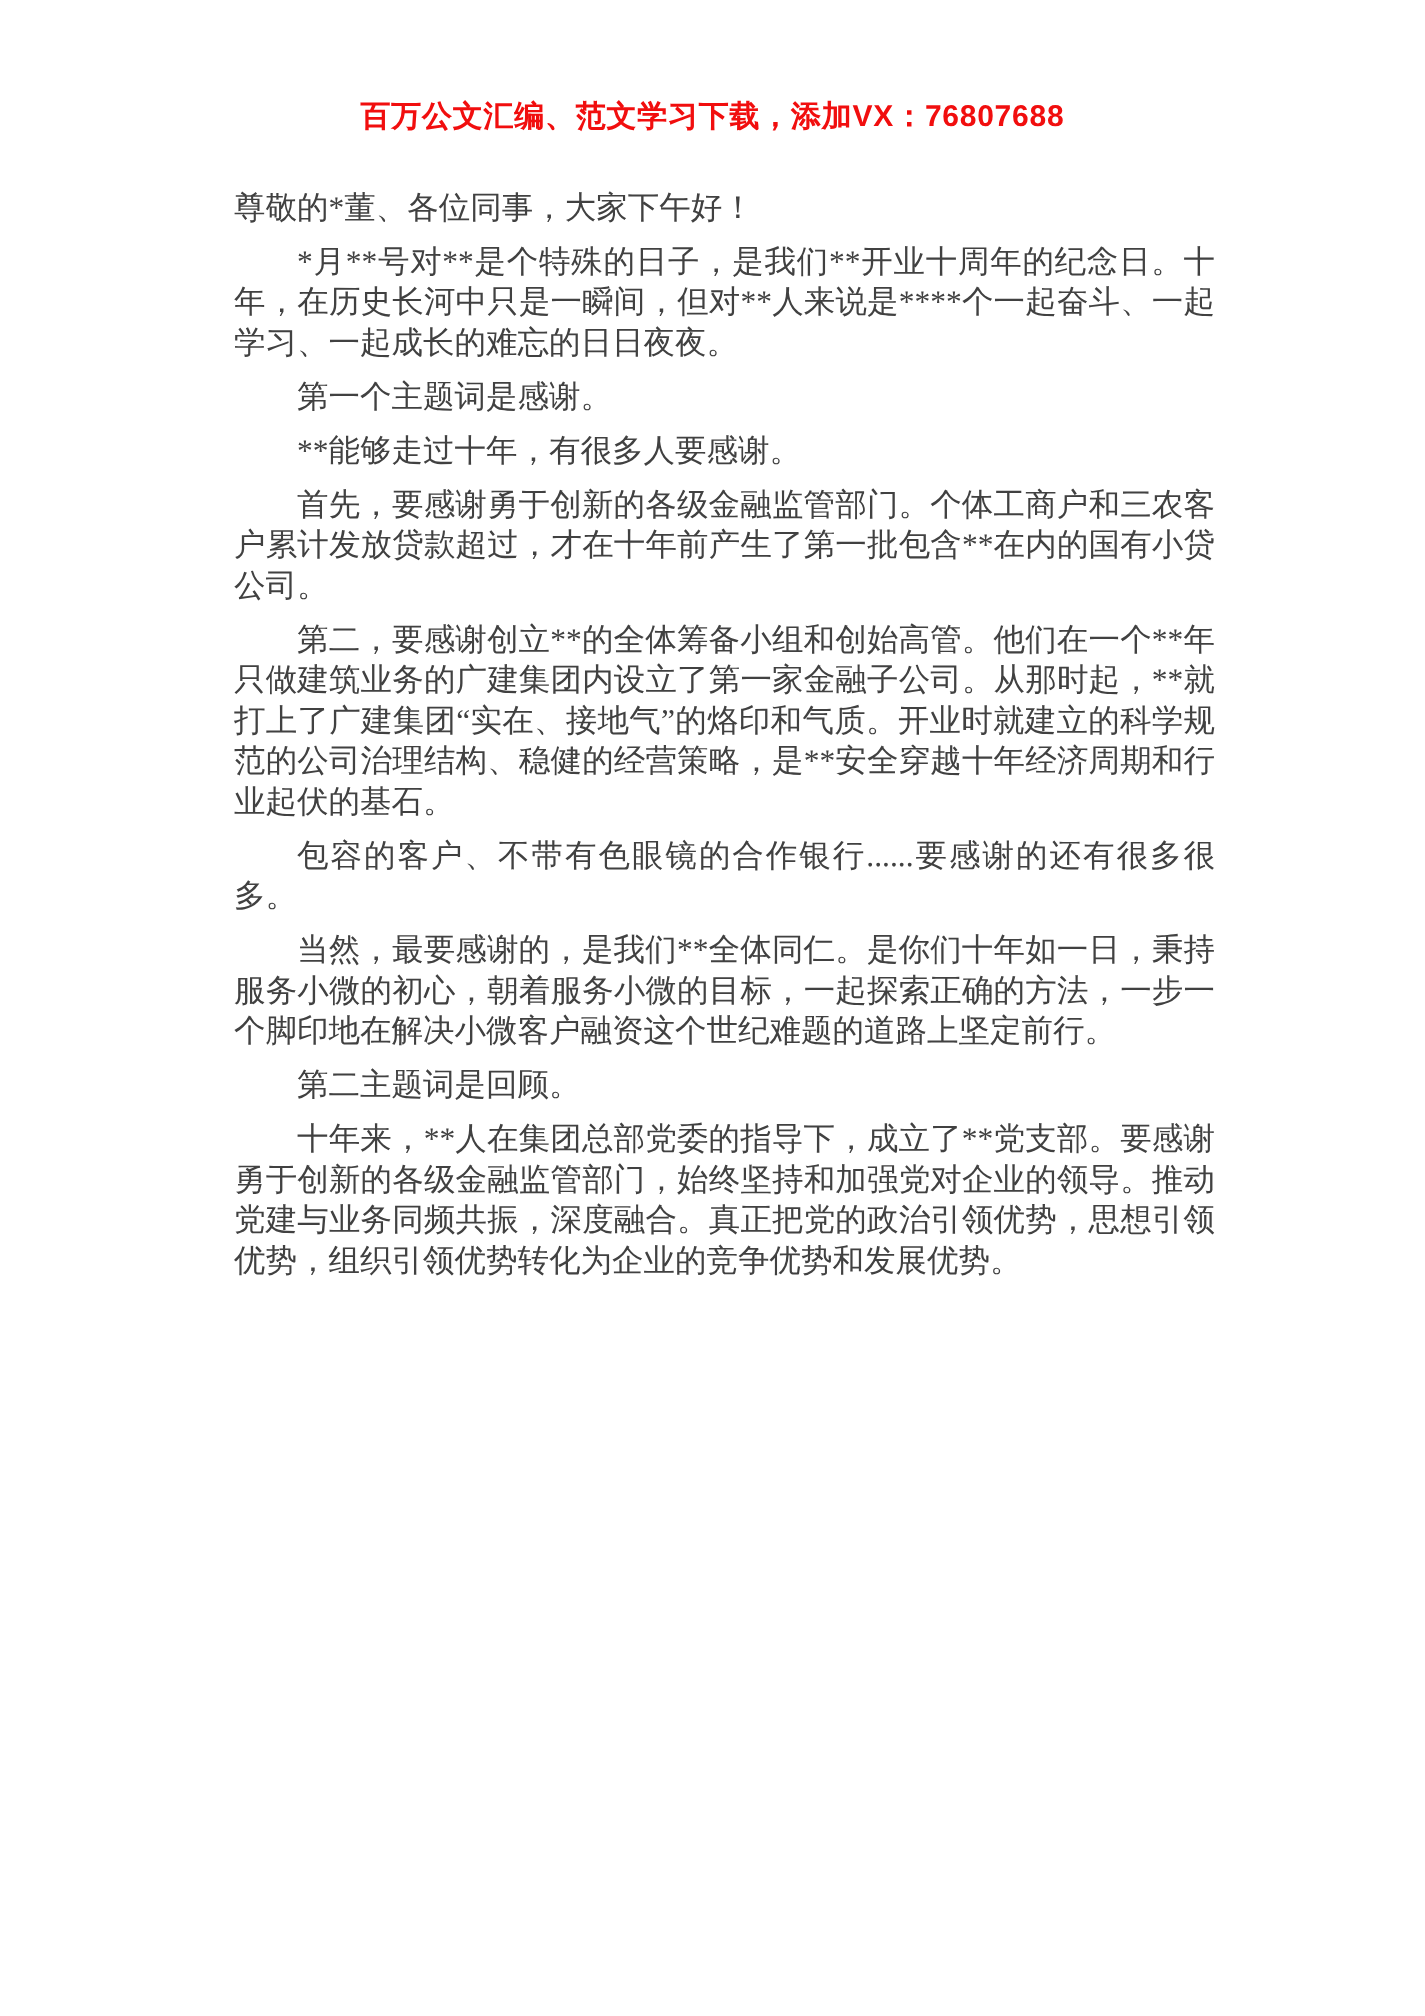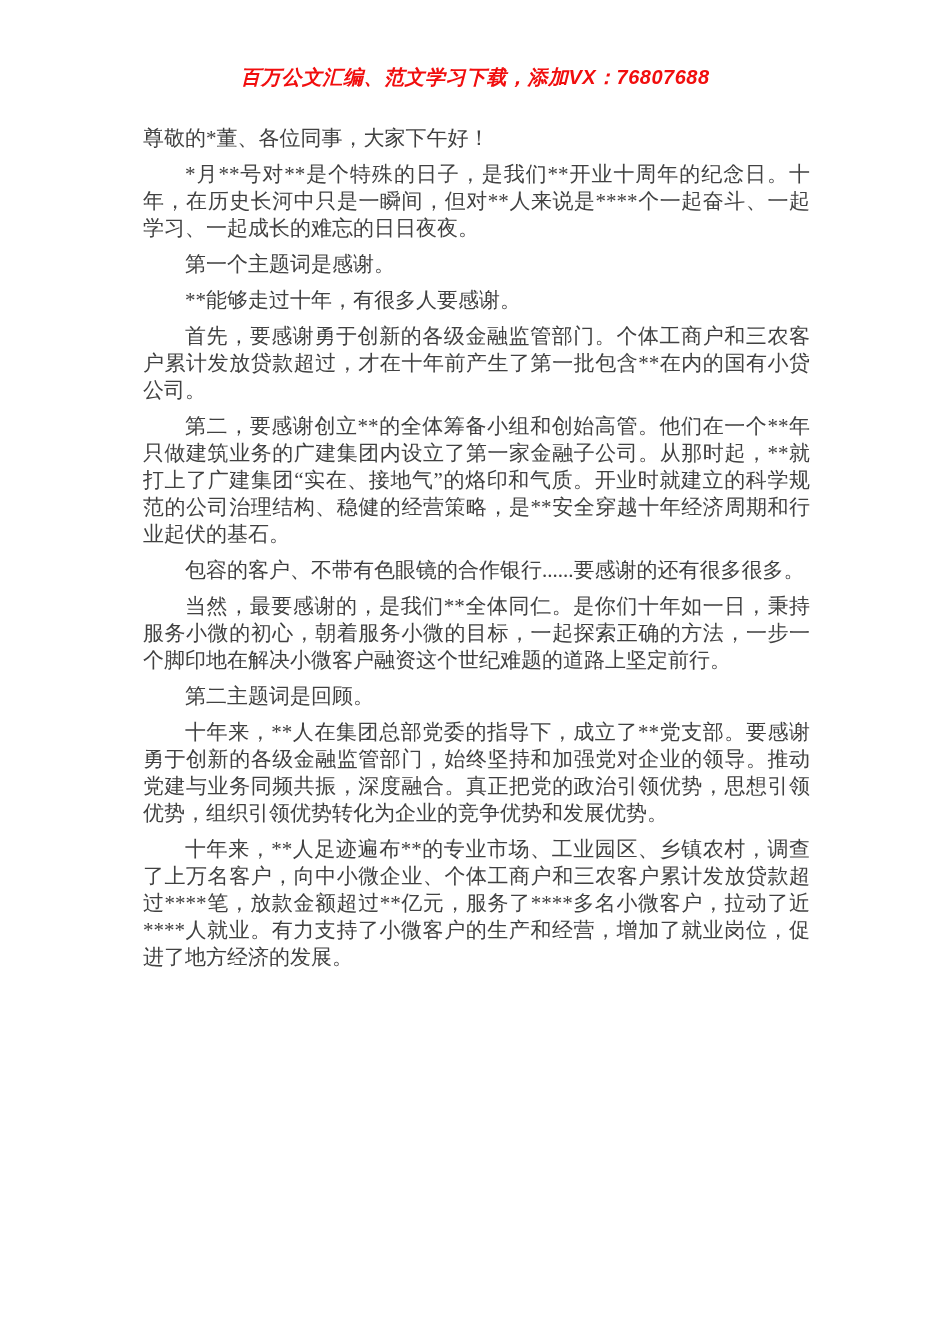--- a/index.html
+++ b/index.html
@@ -30,39 +30,38 @@
     top: 125px;
     left: 143px;
     width: 667px;
     font-family: "Liberation Serif", "DejaVu Serif", serif;
     font-size: 21px;
     line-height: 27px;
     text-align: justify;
     text-justify: inter-ideograph;
   }
   .doc p {
-    margin: 0 0 9px 0;
+    margin: 0 0 9px 13px;
     text-indent: 2em;
   }
   .doc p.no-indent {
     text-indent: 0;
   }
 </style>
 </head>
 <body>
 
 <div class="page">
-  <div class="promo" style="color: rgb(241, 14, 14); font-style: italic;">百万公文汇编、范文学习下载，添加VX：76807688</div>
+  <div class="promo" style="color: rgb(241, 14, 14);">百万公文汇编、范文学习下载，添加VX：76807688</div>
 
   <div class="doc" style="color: rgb(65, 65, 65);">
     <p class="no-indent">尊敬的*董、各位同事，大家下午好！</p>
     <p>*月**号对**是个特殊的日子，是我们**开业十周年的纪念日。十年，在历史长河中只是一瞬间，但对**人来说是****个一起奋斗、一起学习、一起成长的难忘的日日夜夜。</p>
     <p>第一个主题词是感谢。</p>
     <p>**能够走过十年，有很多人要感谢。</p>
     <p>首先，要感谢勇于创新的各级金融监管部门。个体工商户和三农客户累计发放贷款超过，才在十年前产生了第一批包含**在内的国有小贷公司。</p>
     <p>第二，要感谢创立**的全体筹备小组和创始高管。他们在一个**年只做建筑业务的广建集团内设立了第一家金融子公司。从那时起，**就打上了广建集团“实在、接地气”的烙印和气质。开业时就建立的科学规范的公司治理结构、稳健的经营策略，是**安全穿越十年经济周期和行业起伏的基石。</p>
     <p>包容的客户、不带有色眼镜的合作银行......要感谢的还有很多很多。</p>
     <p>当然，最要感谢的，是我们**全体同仁。是你们十年如一日，秉持服务小微的初心，朝着服务小微的目标，一起探索正确的方法，一步一个脚印地在解决小微客户融资这个世纪难题的道路上坚定前行。</p>
     <p>第二主题词是回顾。</p>
     <p>十年来，**人在集团总部党委的指导下，成立了**党支部。要感谢勇于创新的各级金融监管部门，始终坚持和加强党对企业的领导。推动党建与业务同频共振，深度融合。真正把党的政治引领优势，思想引领优势，组织引领优势转化为企业的竞争优势和发展优势。</p>
-    <p>十年来，**人足迹遍布**的专业市场、工业园区、乡镇农村，调查了上万名客户，向中小微企业、个体工商户和三农客户累计发放贷款超过****笔，放款金额超过**亿元，服务了****多名小微客户，拉动了近****人就业。有力支持了小微客户的生产和经营，增加了就业岗位，促进了地方经济的发展。</p>
   </div>
 </div>
 
 </body></html>

